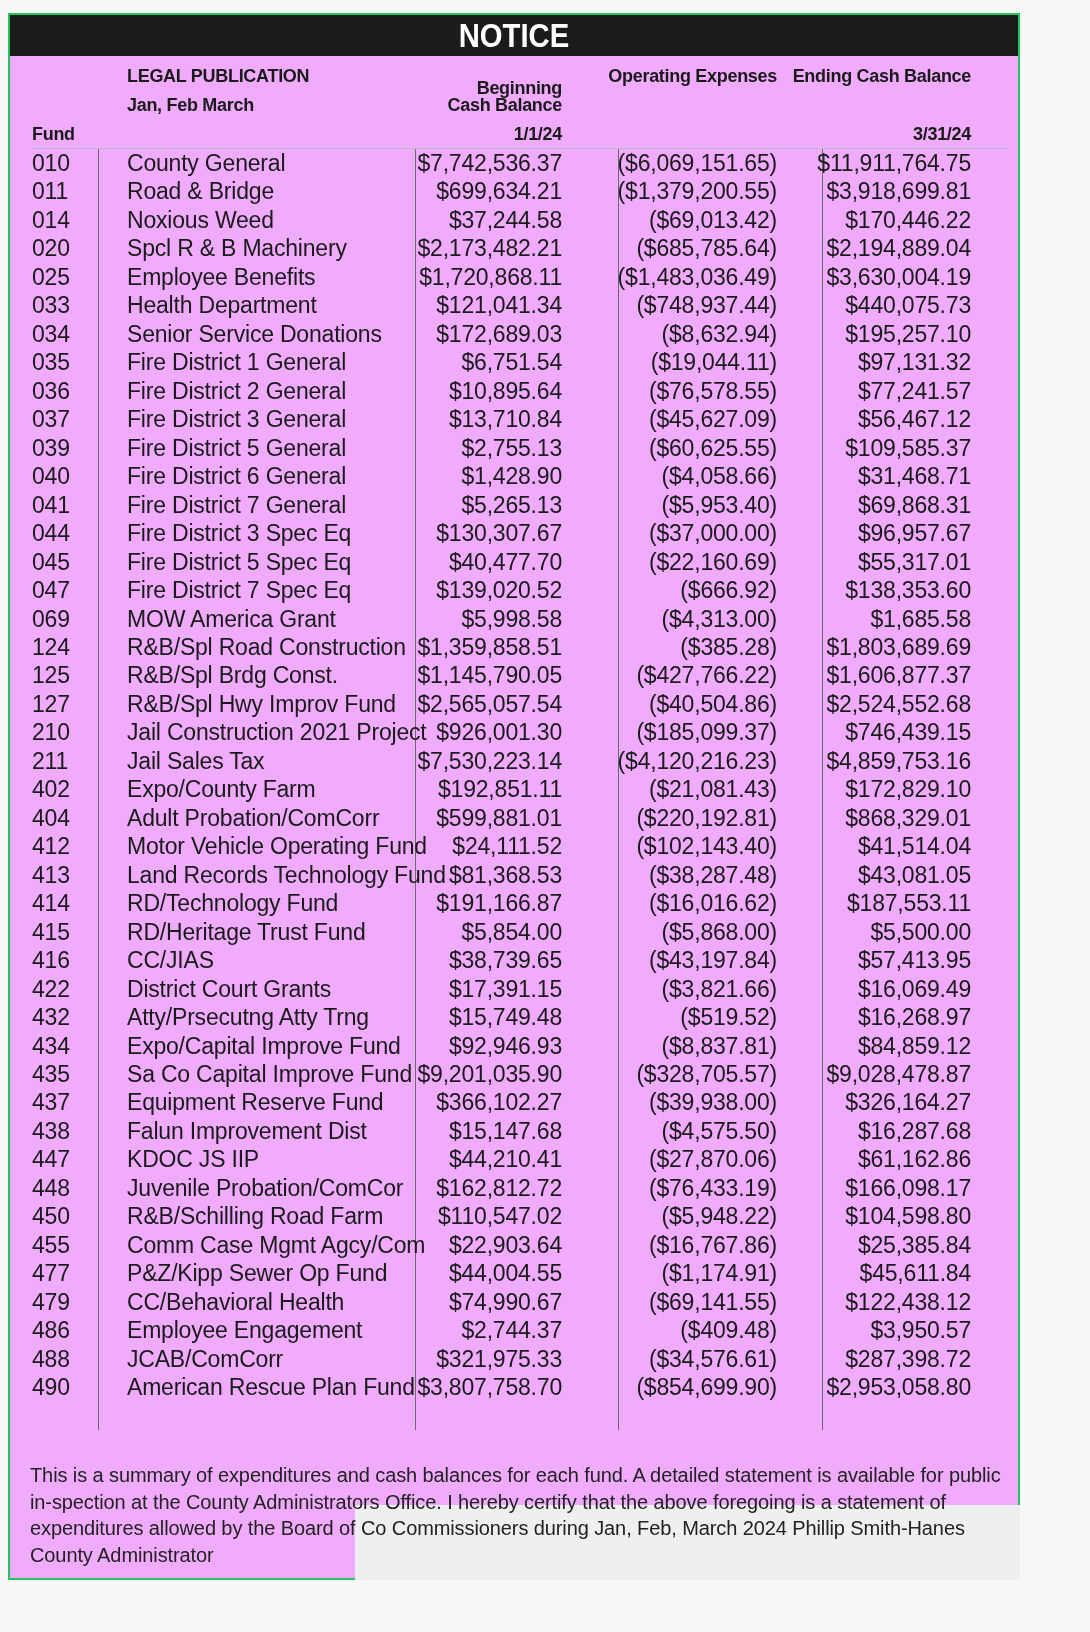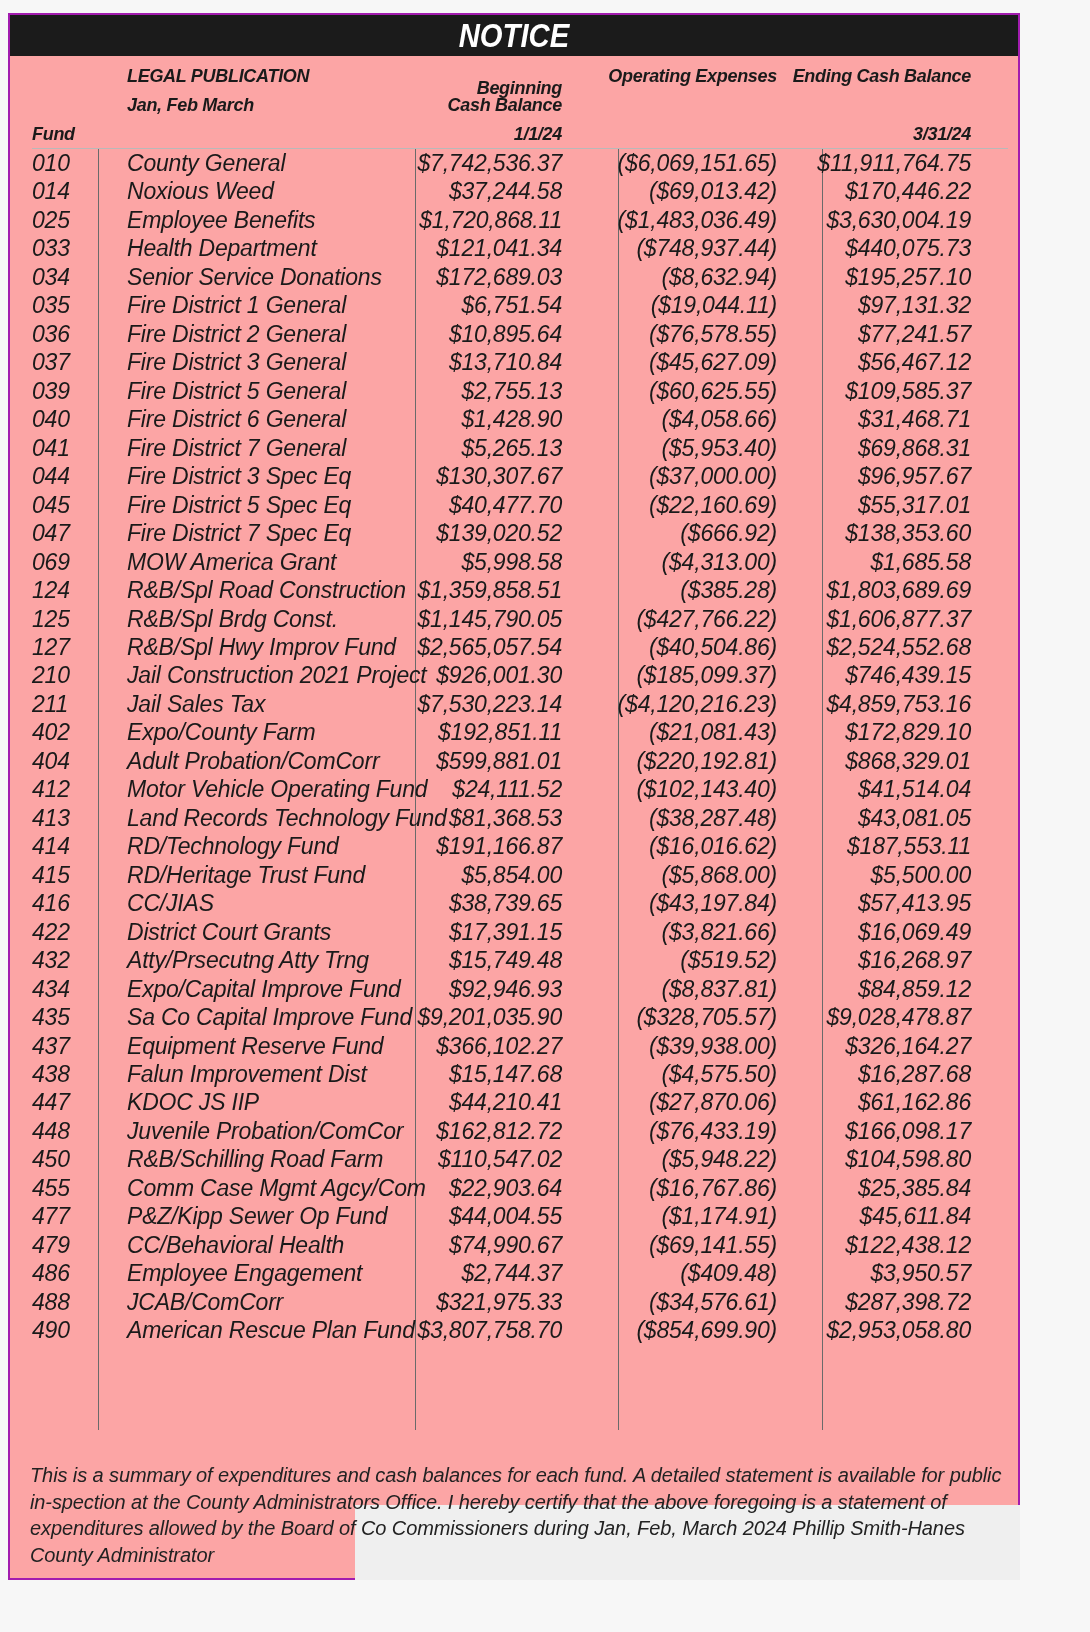--- a/index.html
+++ b/index.html
@@ -10,23 +10,22 @@
       font-family: "Liberation Sans", "DejaVu Sans", sans-serif;
       color: #1a1a1a;
       overflow: hidden;
     }
     .page {
       position: absolute;
       left: 8px;
       top: 13px;
       width: 1012px;
       height: 1567px;
-      background: #fca5a5;
-      border: 2px solid #a21caf;
-      font-style: italic;
+      background: #f0abfc;
+      border: 2px solid #22c55e;
     }
     .banner {
       height: 41px;
       background: #1b1b1b;
       color: #ffffff;
       text-align: center;
       font-weight: bold;
       font-size: 34px;
       line-height: 41px;
       letter-spacing: 0px;
@@ -136,27 +135,41 @@
 
   <div class="rows" id="fund-rows">
       <div class="row">
     <span class="c-fund">010</span>
     <span class="c-name">County General</span>
     <span class="c-begin">$7,742,536.37</span>
     <span class="c-opex">($6,069,151.65)</span>
     <span class="c-end">$11,911,764.75</span>
   </div>
       <div class="row">
+    <span class="c-fund">011</span>
+    <span class="c-name">Road &amp; Bridge</span>
+    <span class="c-begin">$699,634.21</span>
+    <span class="c-opex">($1,379,200.55)</span>
+    <span class="c-end">$3,918,699.81</span>
+  </div>
+      <div class="row">
     <span class="c-fund">014</span>
     <span class="c-name">Noxious Weed</span>
     <span class="c-begin">$37,244.58</span>
     <span class="c-opex">($69,013.42)</span>
     <span class="c-end">$170,446.22</span>
   </div>
       <div class="row">
+    <span class="c-fund">020</span>
+    <span class="c-name">Spcl R &amp; B Machinery</span>
+    <span class="c-begin">$2,173,482.21</span>
+    <span class="c-opex">($685,785.64)</span>
+    <span class="c-end">$2,194,889.04</span>
+  </div>
+      <div class="row">
     <span class="c-fund">025</span>
     <span class="c-name">Employee Benefits</span>
     <span class="c-begin">$1,720,868.11</span>
     <span class="c-opex">($1,483,036.49)</span>
     <span class="c-end">$3,630,004.19</span>
   </div>
       <div class="row">
     <span class="c-fund">033</span>
     <span class="c-name">Health Department</span>
     <span class="c-begin">$121,041.34</span>

